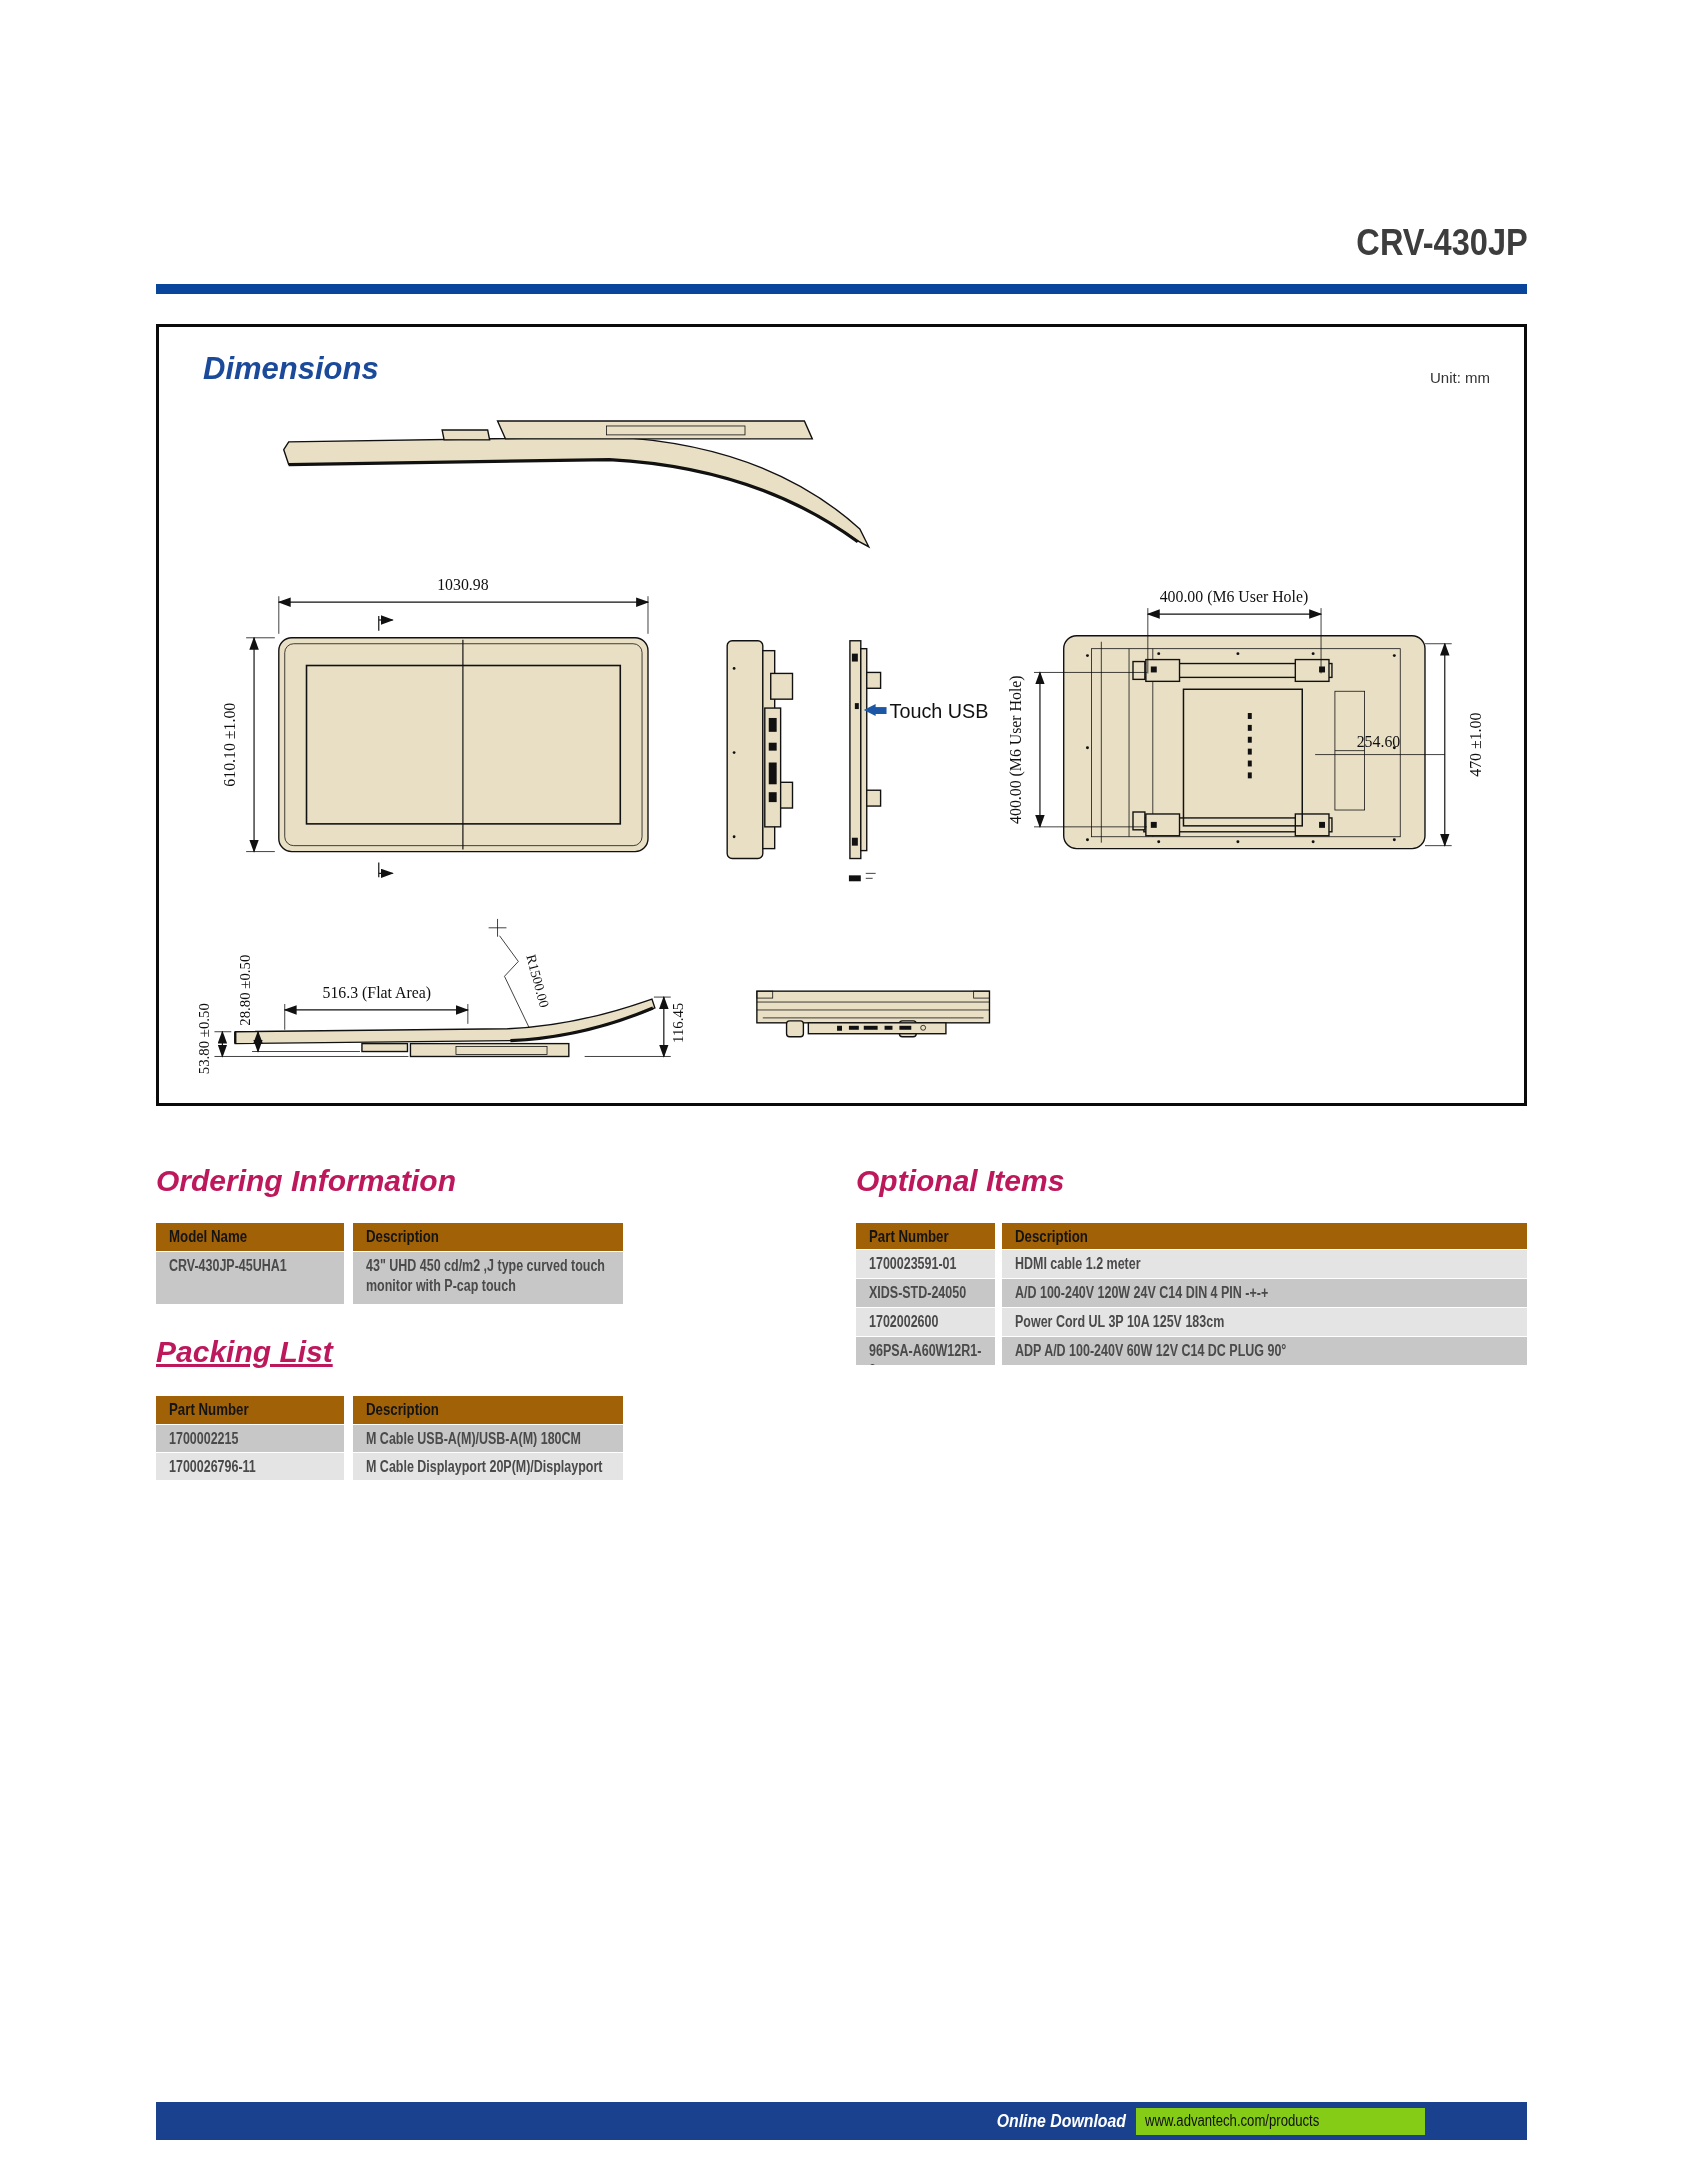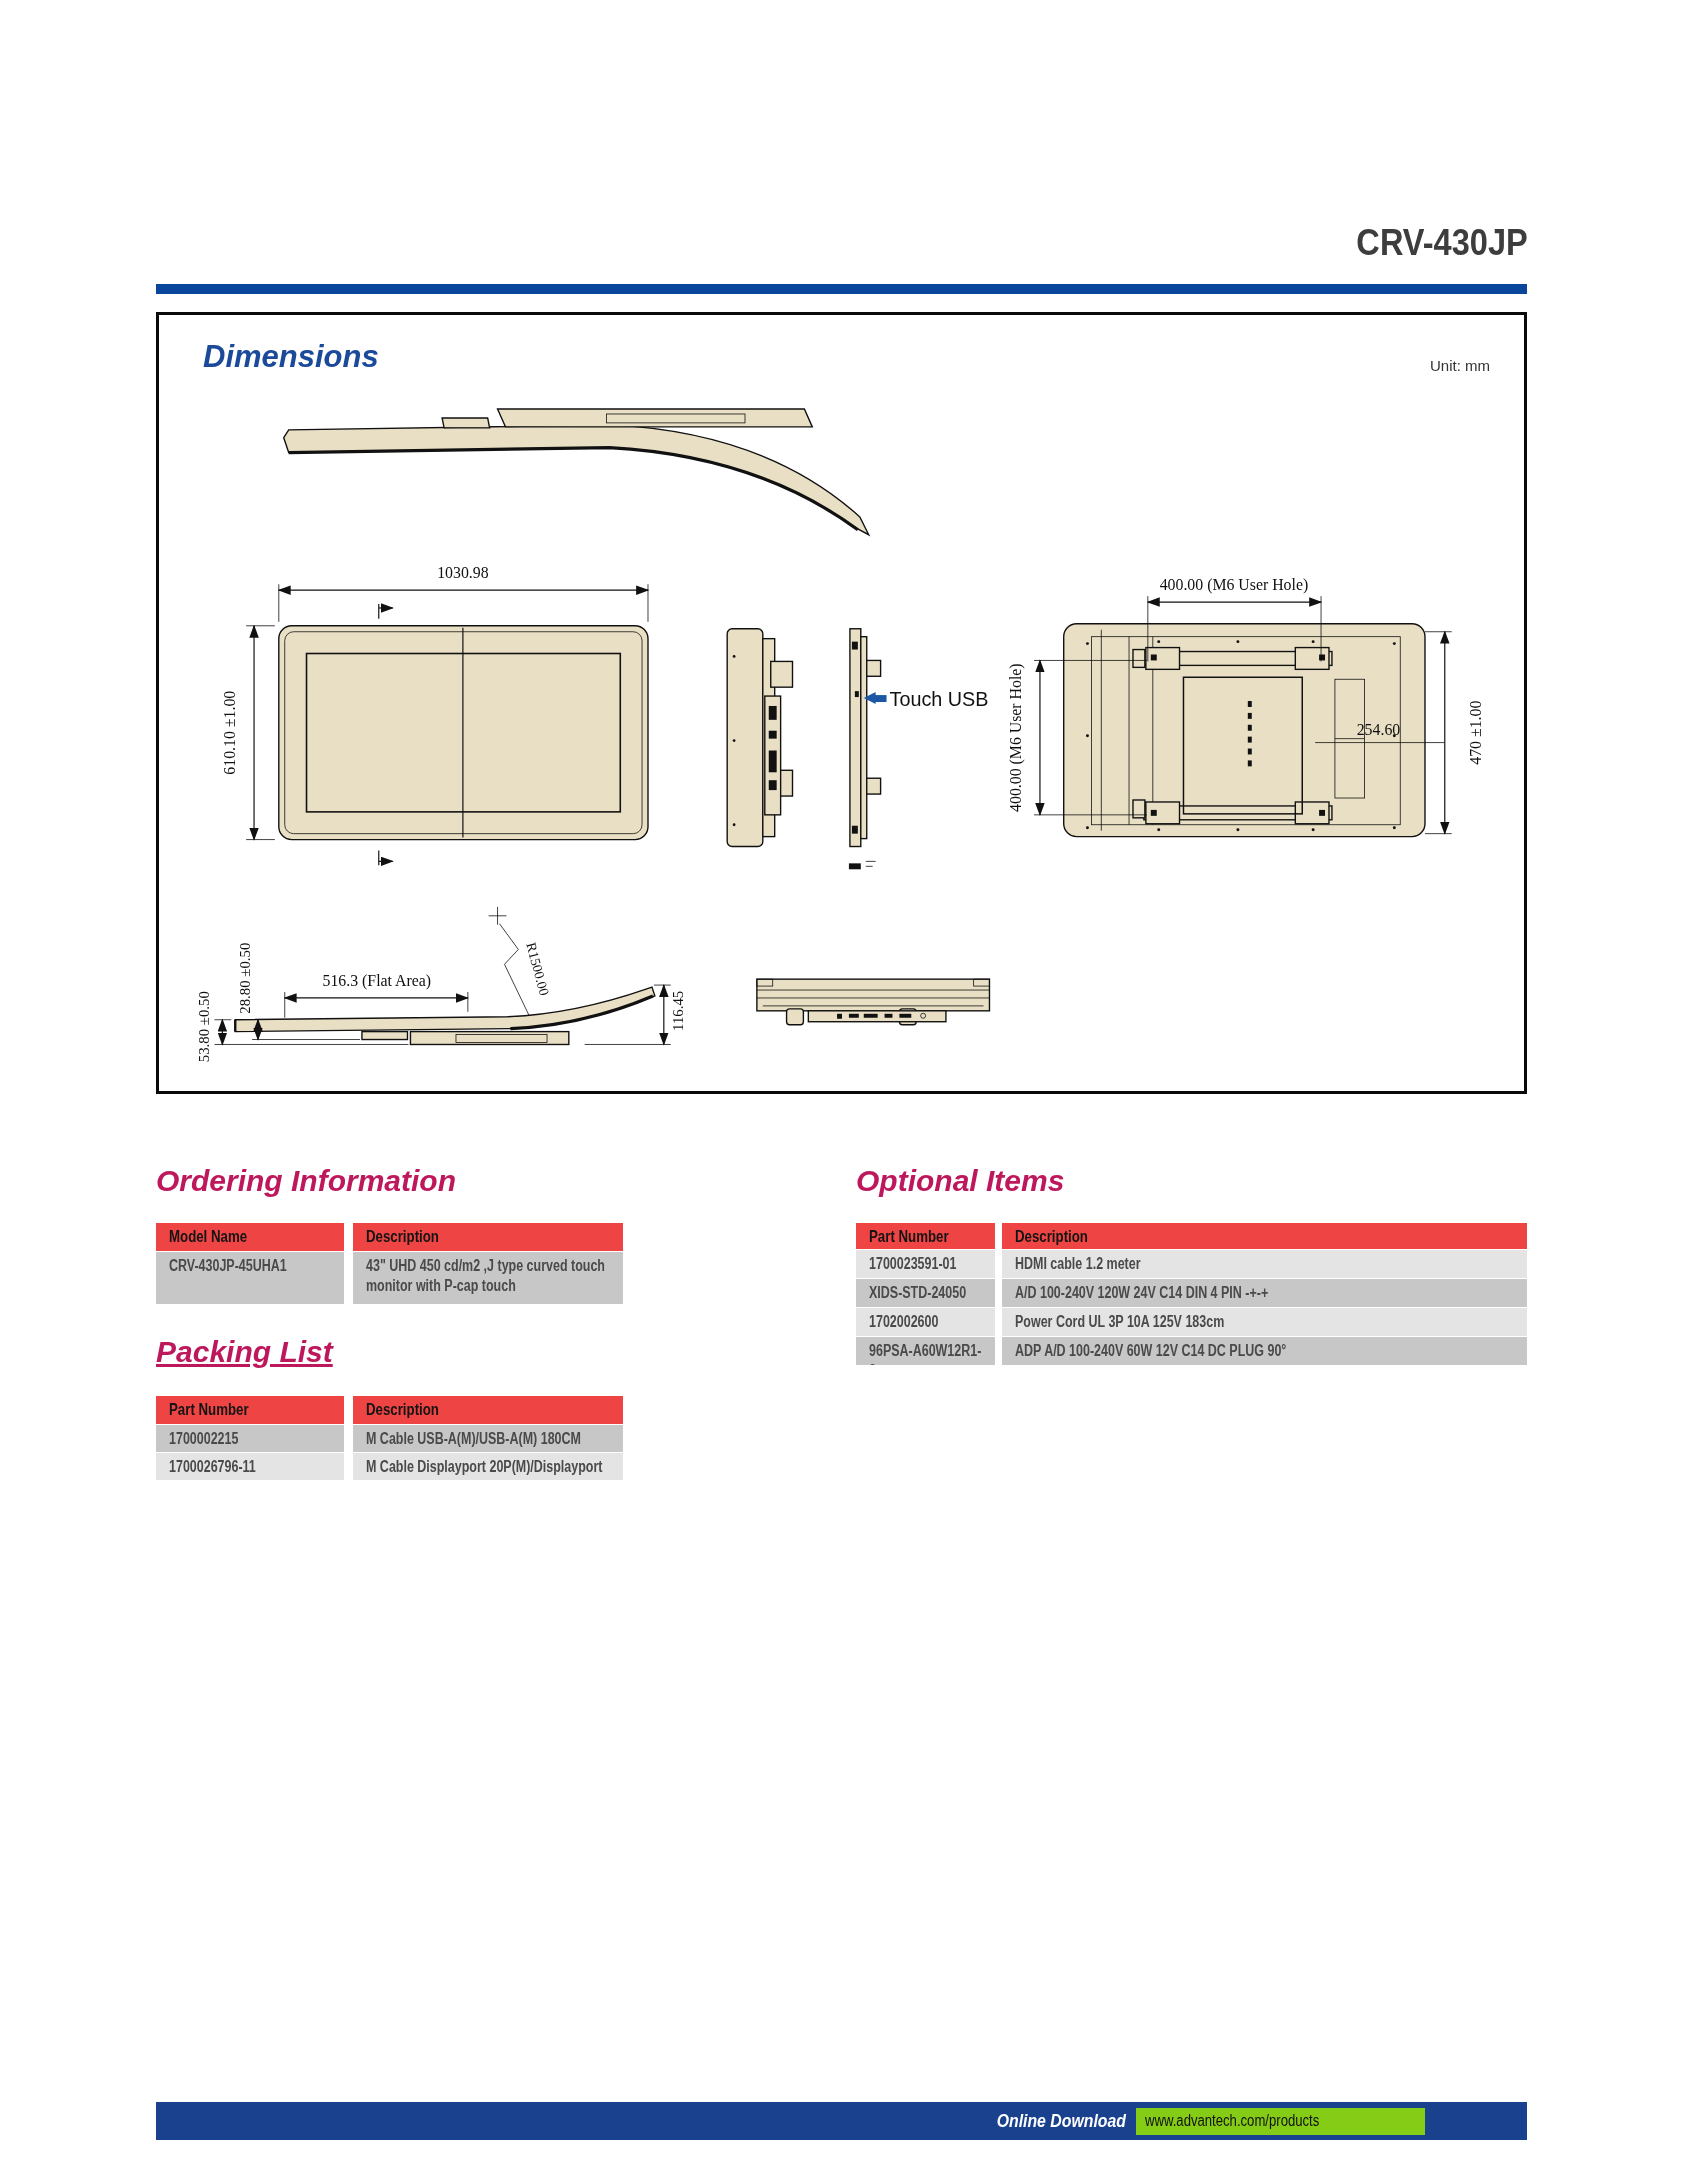--- a/index.html
+++ b/index.html
@@ -2,40 +2,40 @@
 <html><head>
 <meta charset="utf-8">
 <style>
   html,body{margin:0;padding:0;background:#ffffff;}
   .page{position:relative;width:1683px;height:2178px;background:#fff;overflow:hidden;
         font-family:"Liberation Sans",sans-serif;}
   .doc-title{position:absolute;top:222px;right:155px;font-size:37px;font-weight:bold;
         color:#3d3d3d;transform:scaleX(0.88);transform-origin:right center;letter-spacing:0px;}
   .top-rule{position:absolute;left:156px;top:284px;width:1371px;height:10px;background:#0a459c;}
   
-  .dims-box{position:absolute;left:156px;top:312px;width:1371px;height:782px;
+  .dims-box{position:absolute;left:156px;top:324px;width:1371px;height:782px;
         border:3px solid #0a0a0a;box-sizing:border-box;background:#fff;}
   .dims-box h2{position:absolute;left:44px;top:24px;margin:0;font-size:31px;font-style:italic;
         font-weight:bold;color:#1b4a9b;}
   .unit{position:absolute;right:34px;top:42px;font-size:15px;color:#333;}
   svg.draw{position:absolute;left:0;top:0;width:1365px;height:776px;}
   .dtxt{font-family:"Liberation Serif",serif;font-size:16px;fill:#101010;}
   .dtxt15{font-family:"Liberation Serif",serif;font-size:15px;fill:#101010;}
   .dtxt14{font-family:"Liberation Serif",serif;font-size:14px;fill:#101010;}
   .utxt{font-family:"Liberation Sans",sans-serif;font-size:20px;fill:#111;}
   
   .sec-h{position:absolute;margin:0;font-size:30px;font-style:italic;font-weight:bold;color:#be185d;}
   
   .tbl{position:absolute;}
   .trow{display:flex;margin-bottom:1px;}
   .cell{box-sizing:border-box;padding:4px 8px 2px 13px;overflow:hidden;font-weight:bold;}
   .c1{width:188px;margin-right:9px;flex:none;}
   .c2{flex:1;}
   .opt .c1{width:139px;margin-right:7px;}
-  .thead .cell{background:#ef4444;height:28px;font-weight:bold;color:#141414;font-size:17px;}
+  .thead .cell{background:#a16207;height:28px;font-weight:bold;color:#141414;font-size:17px;}
   .opt .thead .cell{height:26px;}
   .tdark .cell{background:#c7c7c7;}
   .tlight .cell{background:#e4e4e4;}
   .tdata .cell{color:#4a4a4a;font-size:16px;line-height:20px;height:27px;}
   .opt .tdata .cell{height:28px;}
   .ord .tdata .cell{height:52px;}
   .cond{display:block;width:128%;transform:scaleX(0.78);transform-origin:0 0;}
   
   .footer-bar{position:absolute;left:156px;top:2102px;width:1371px;height:38px;background:#19418d;
         display:flex;align-items:center;justify-content:flex-end;padding-right:102px;box-sizing:border-box;}

